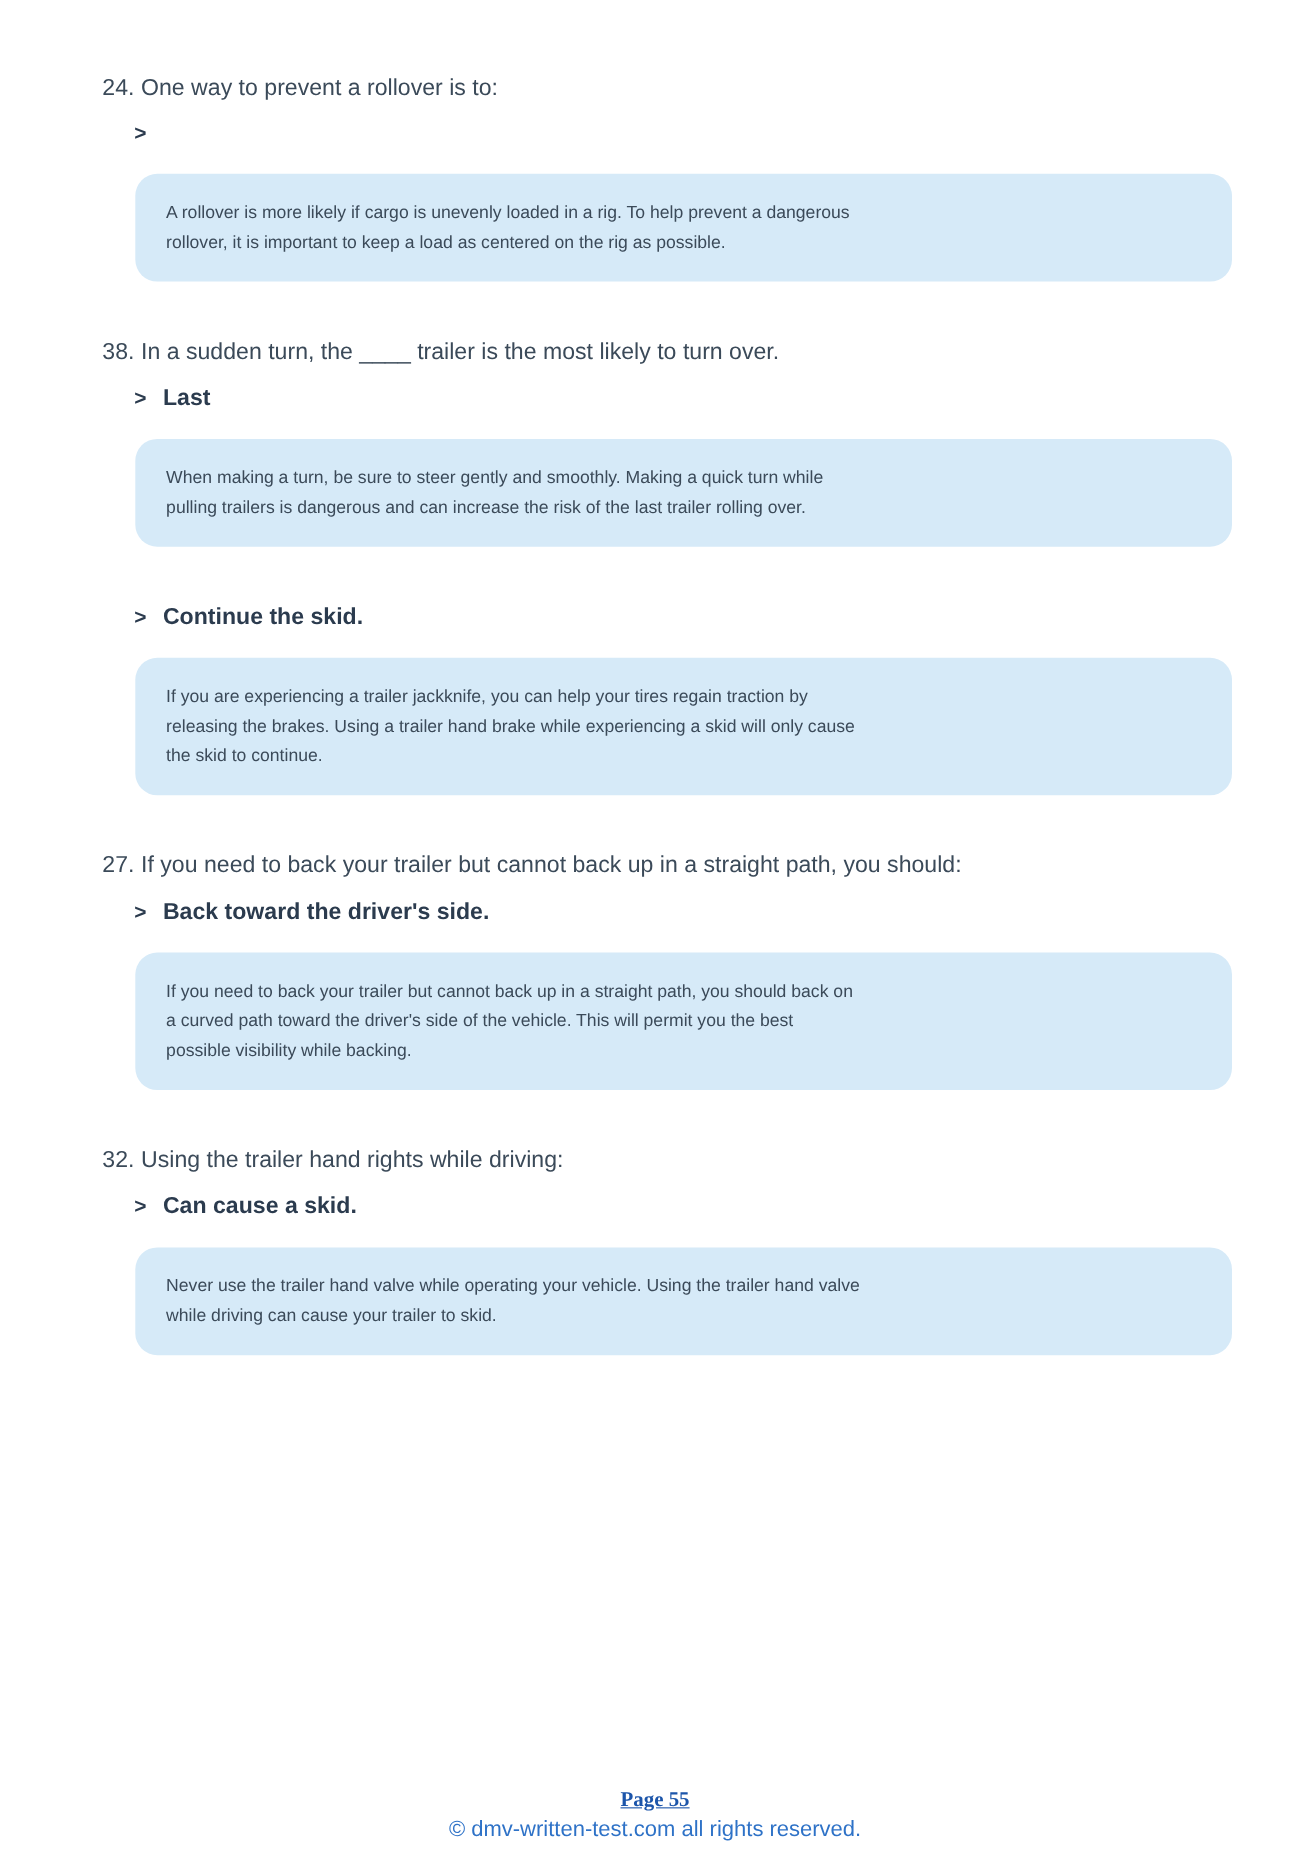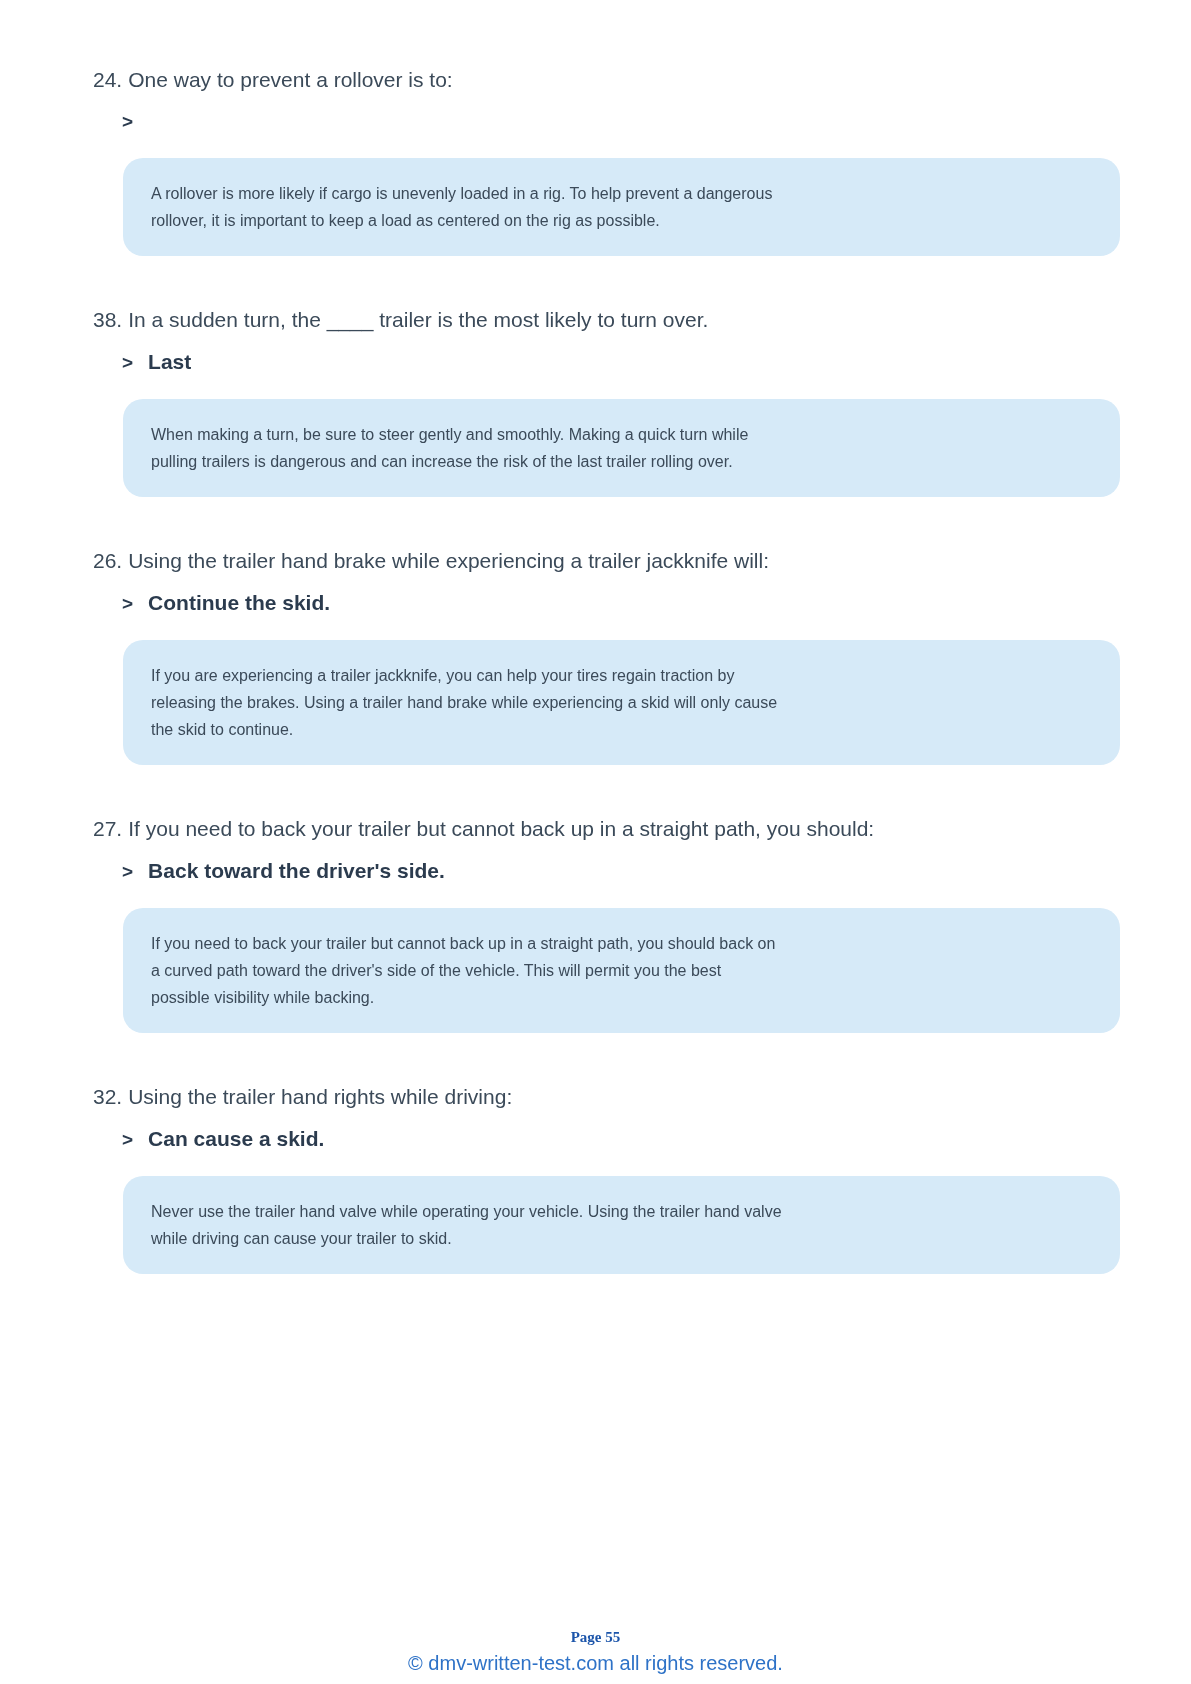--- a/index.html
+++ b/index.html
@@ -67,23 +67,24 @@
   .footer {
     position: absolute;
     top: 1626px;
     left: 0;
     width: 100%;
     text-align: center;
   }
   .page-label {
     font-family: "Liberation Serif", serif;
     font-weight: bold;
-    font-size: 15px;
+    font-size: 19px;
     line-height: 22px;
     color: var(--page-label-color);
+    text-decoration: underline;
   }
   .copyright {
     font-size: 20px;
     line-height: 25px;
     margin-top: 3px;
     color: var(--copyright-color);
   }
 </style>
 </head>
 <body>
@@ -112,23 +113,20 @@
         <span class="answer-marker">&gt;</span>
         <span>Last</span>
       </div>
       <div class="explanation-box">
         <div class="explanation-text">When making a turn, be sure to steer gently and smoothly. Making a quick turn while
 pulling trailers is dangerous and can increase the risk of the last trailer rolling over.</div>
       </div>
     </section>
 
     <section>
-      <div class="question-line">
-        <span class="q-num">26.</span><span>Using the trailer hand brake while experiencing a trailer jackknife will:</span>
-      </div>
       <div class="answer-line">
         <span class="answer-marker">&gt;</span>
         <span>Continue the skid.</span>
       </div>
       <div class="explanation-box">
         <div class="explanation-text">If you are experiencing a trailer jackknife, you can help your tires regain traction by
 releasing the brakes. Using a trailer hand brake while experiencing a skid will only cause
 the skid to continue.</div>
       </div>
     </section>

